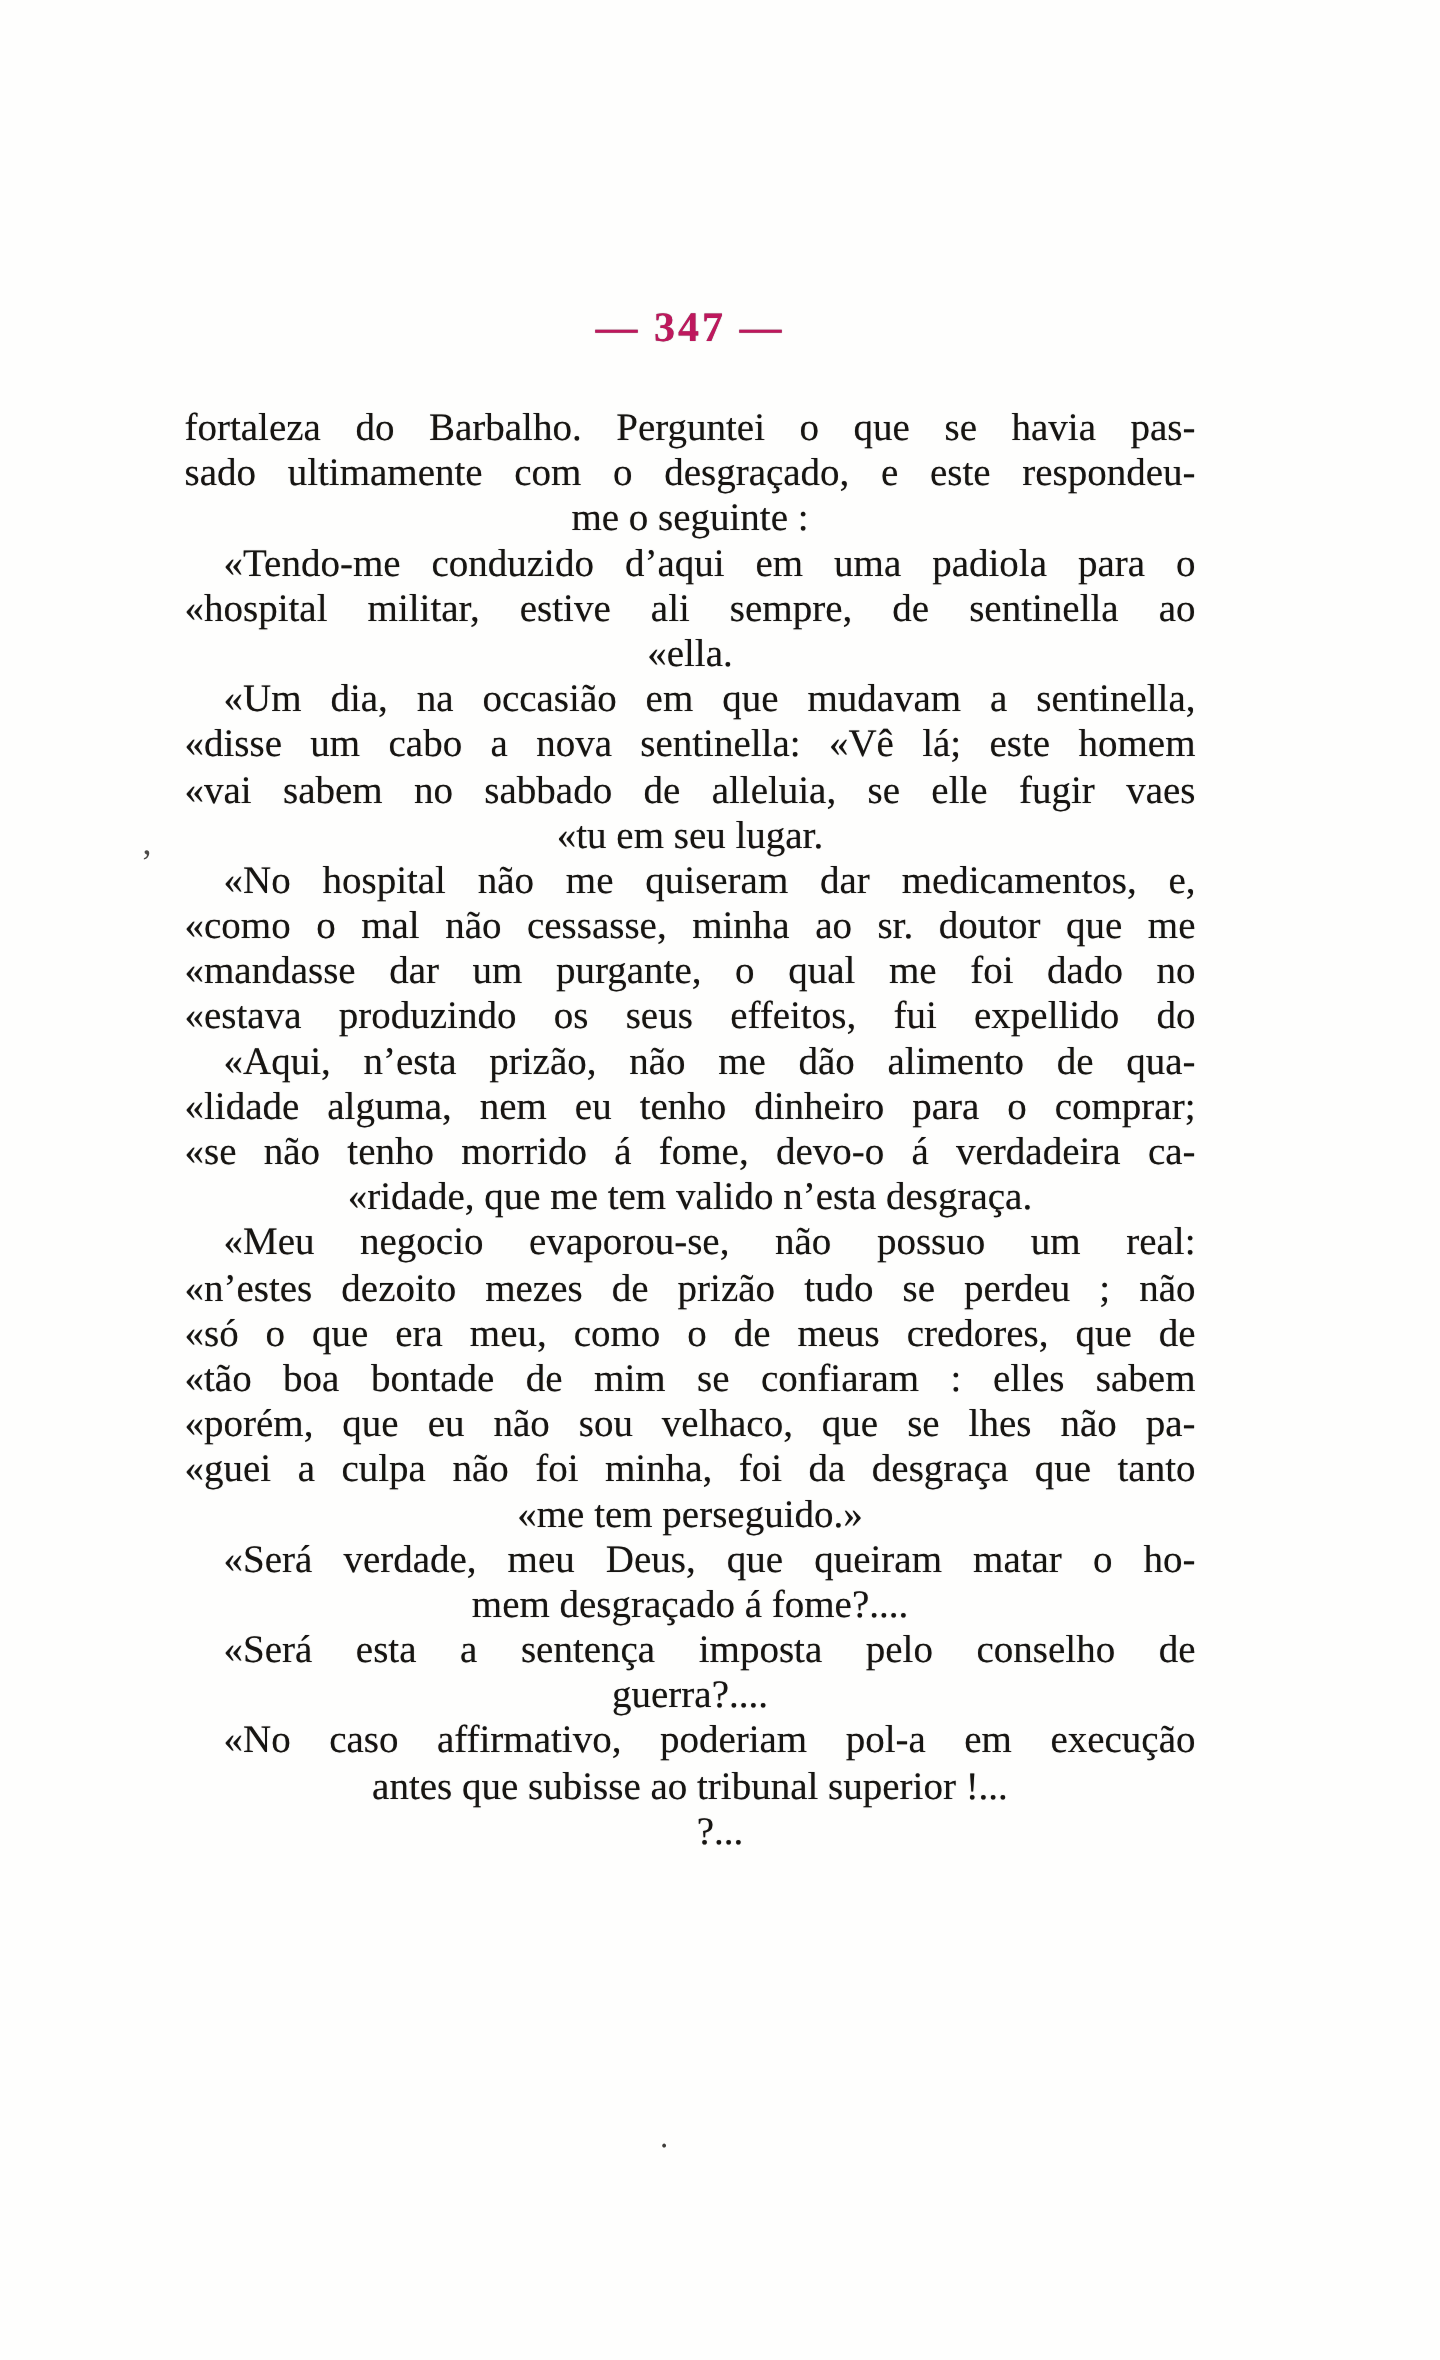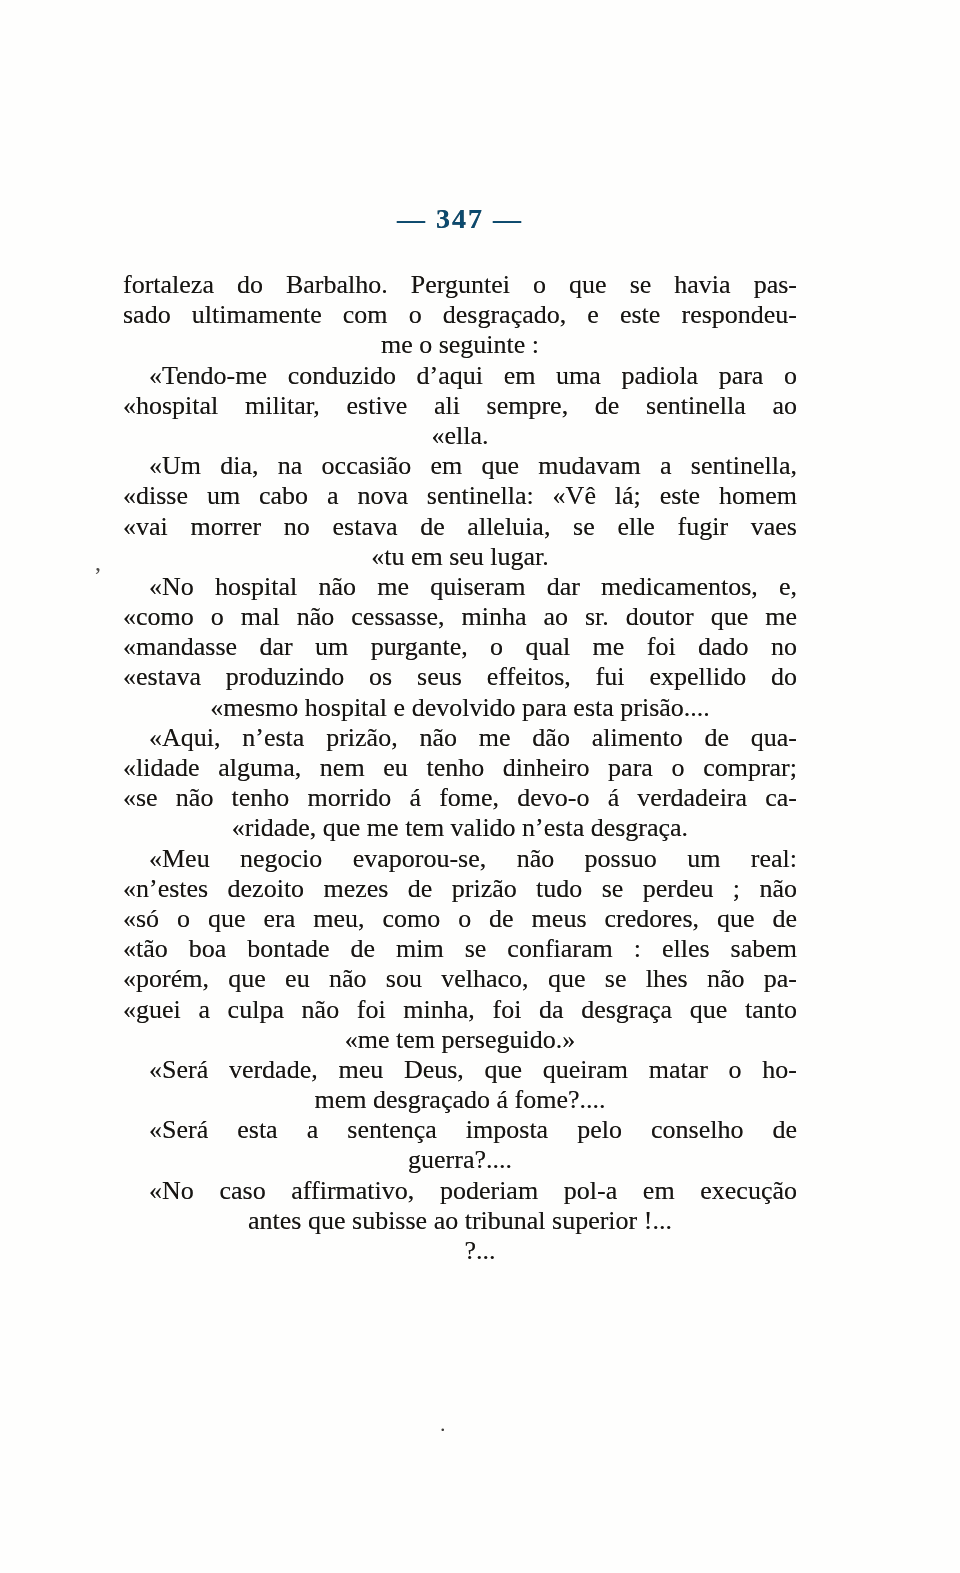--- a/index.html
+++ b/index.html
@@ -18,21 +18,21 @@
   }
   .page-number {
     position: absolute;
     top: 203px;
     left: 123px;
     width: 674px;
     text-align: center;
     font-size: 28px;
     font-weight: bold;
     letter-spacing: 2px;
-    color: #0c4a6e;
+    color: #be185d;
     text-shadow: 0 0 0.6px rgba(0,0,0,0.55);
   }
   .text-block {
     position: absolute;
     left: 123px;
     top: 256px;
     width: 674px;
     font-size: 26px;
     line-height: 30.2px;
     text-shadow: 0 0 0.6px rgba(0,0,0,0.5);
@@ -74,27 +74,26 @@
 
   <div class="text-block">
       <div class="line j">fortaleza do Barbalho. Perguntei o que se havia pas-</div>
       <div class="line j">sado ultimamente com o desgraçado, e este respondeu-</div>
       <div class="line">me o seguinte :</div>
       <div class="line j i1">«Tendo-me conduzido d’aqui em uma padiola para o</div>
       <div class="line j">«hospital militar, estive ali sempre, de sentinella ao</div>
       <div class="line">«ella.</div>
       <div class="line j i1">«Um dia, na occasião em que mudavam a sentinella,</div>
       <div class="line j">«disse um cabo a nova sentinella: «Vê lá; este homem</div>
-      <div class="line j">«vai morrer no estava de alleluia, se elle fugir vaes</div>
+      <div class="line j">«vai sabem no sabbado de alleluia, se elle fugir vaes</div>
       <div class="line">«tu em seu lugar.</div>
       <div class="line j i1">«No hospital não me quiseram dar medicamentos, e,</div>
       <div class="line j">«como o mal não cessasse, minha ao sr. doutor que me</div>
       <div class="line j">«mandasse dar um purgante, o qual me foi dado no</div>
       <div class="line j">«estava produzindo os seus effeitos, fui expellido do</div>
-      <div class="line">«mesmo hospital e devolvido para esta prisão....</div>
       <div class="line j i1">«Aqui, n’esta prizão, não me dão alimento de qua-</div>
       <div class="line j">«lidade alguma, nem eu tenho dinheiro para o comprar;</div>
       <div class="line j">«se não tenho morrido á fome, devo-o á verdadeira ca-</div>
       <div class="line">«ridade, que me tem valido n’esta desgraça.</div>
       <div class="line j i1">«Meu negocio evaporou-se, não possuo um real:</div>
       <div class="line j">«n’estes dezoito mezes de prizão tudo se perdeu ; não</div>
       <div class="line j">«só o que era meu, como o de meus credores, que de</div>
       <div class="line j">«tão boa bontade de mim se confiaram : elles sabem</div>
       <div class="line j">«porém, que eu não sou velhaco, que se lhes não pa-</div>
       <div class="line j">«guei a culpa não foi minha, foi da desgraça que tanto</div>

